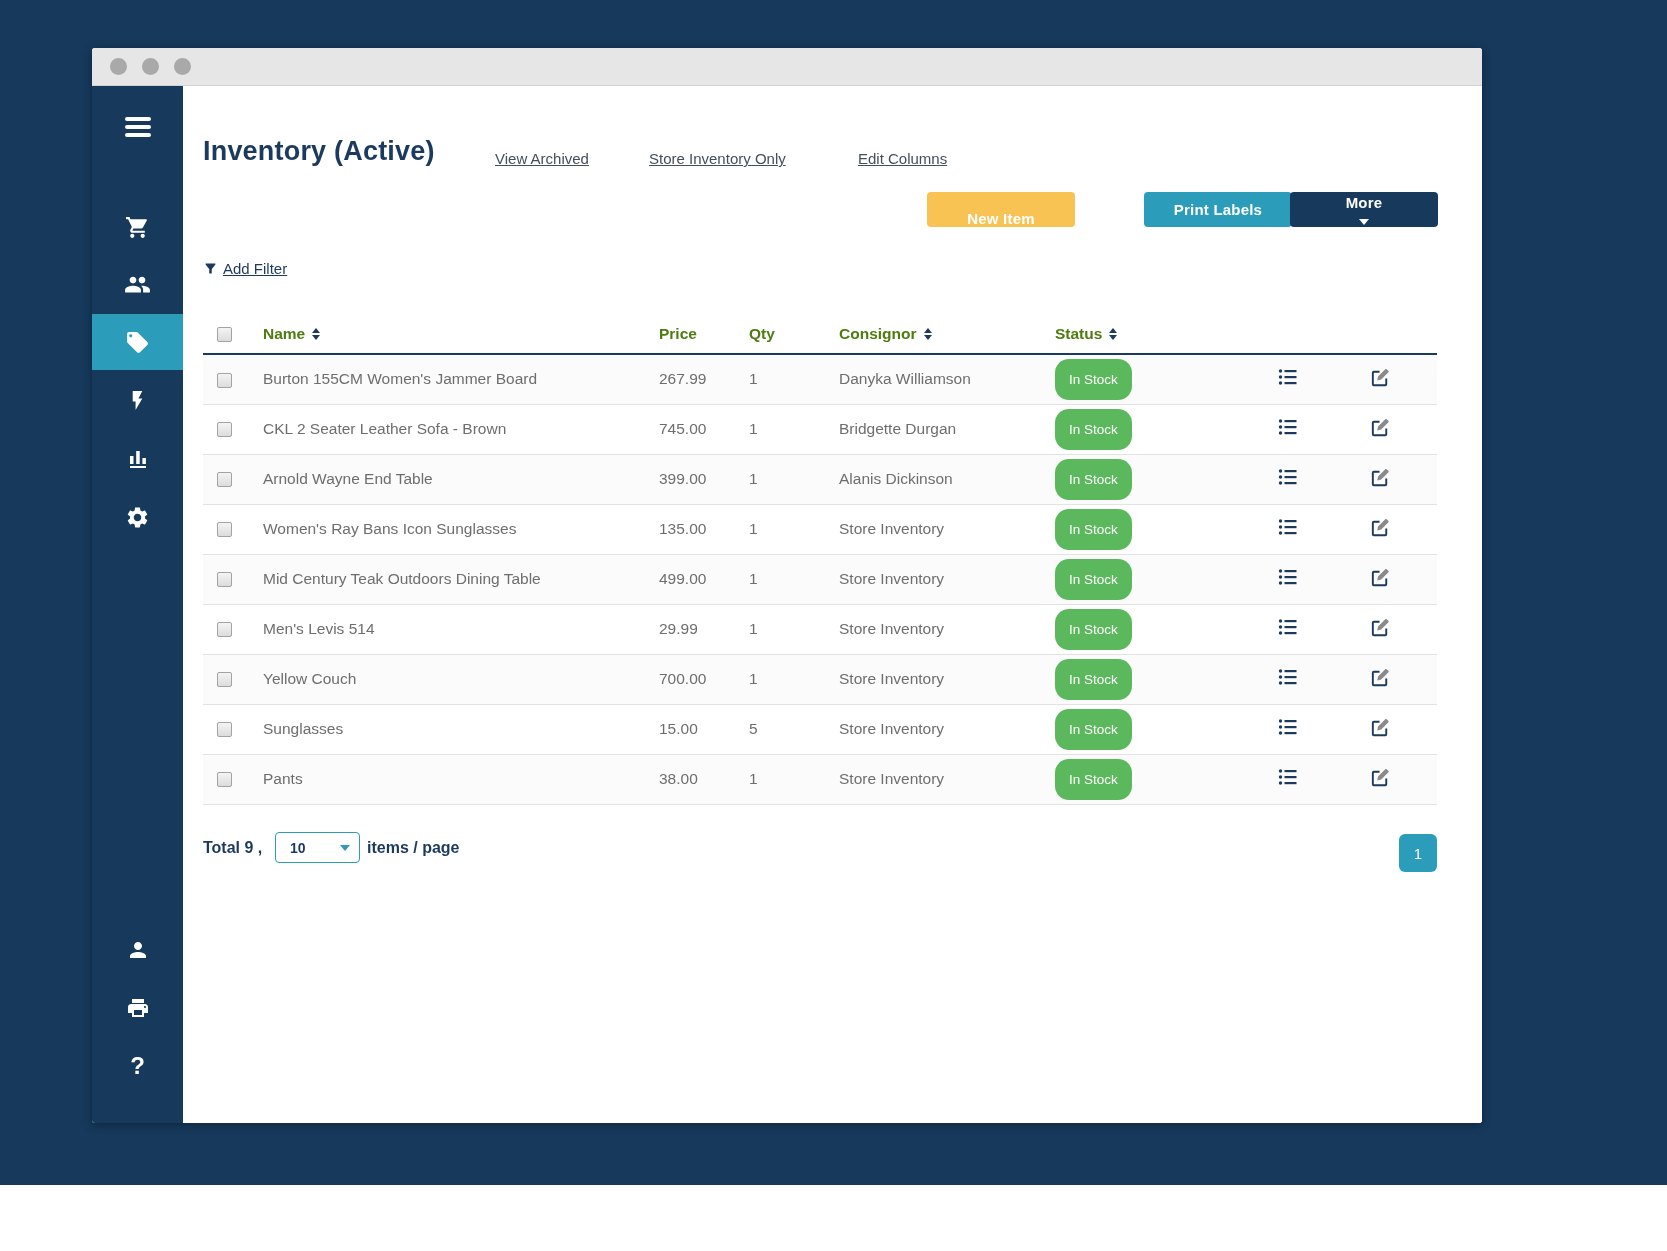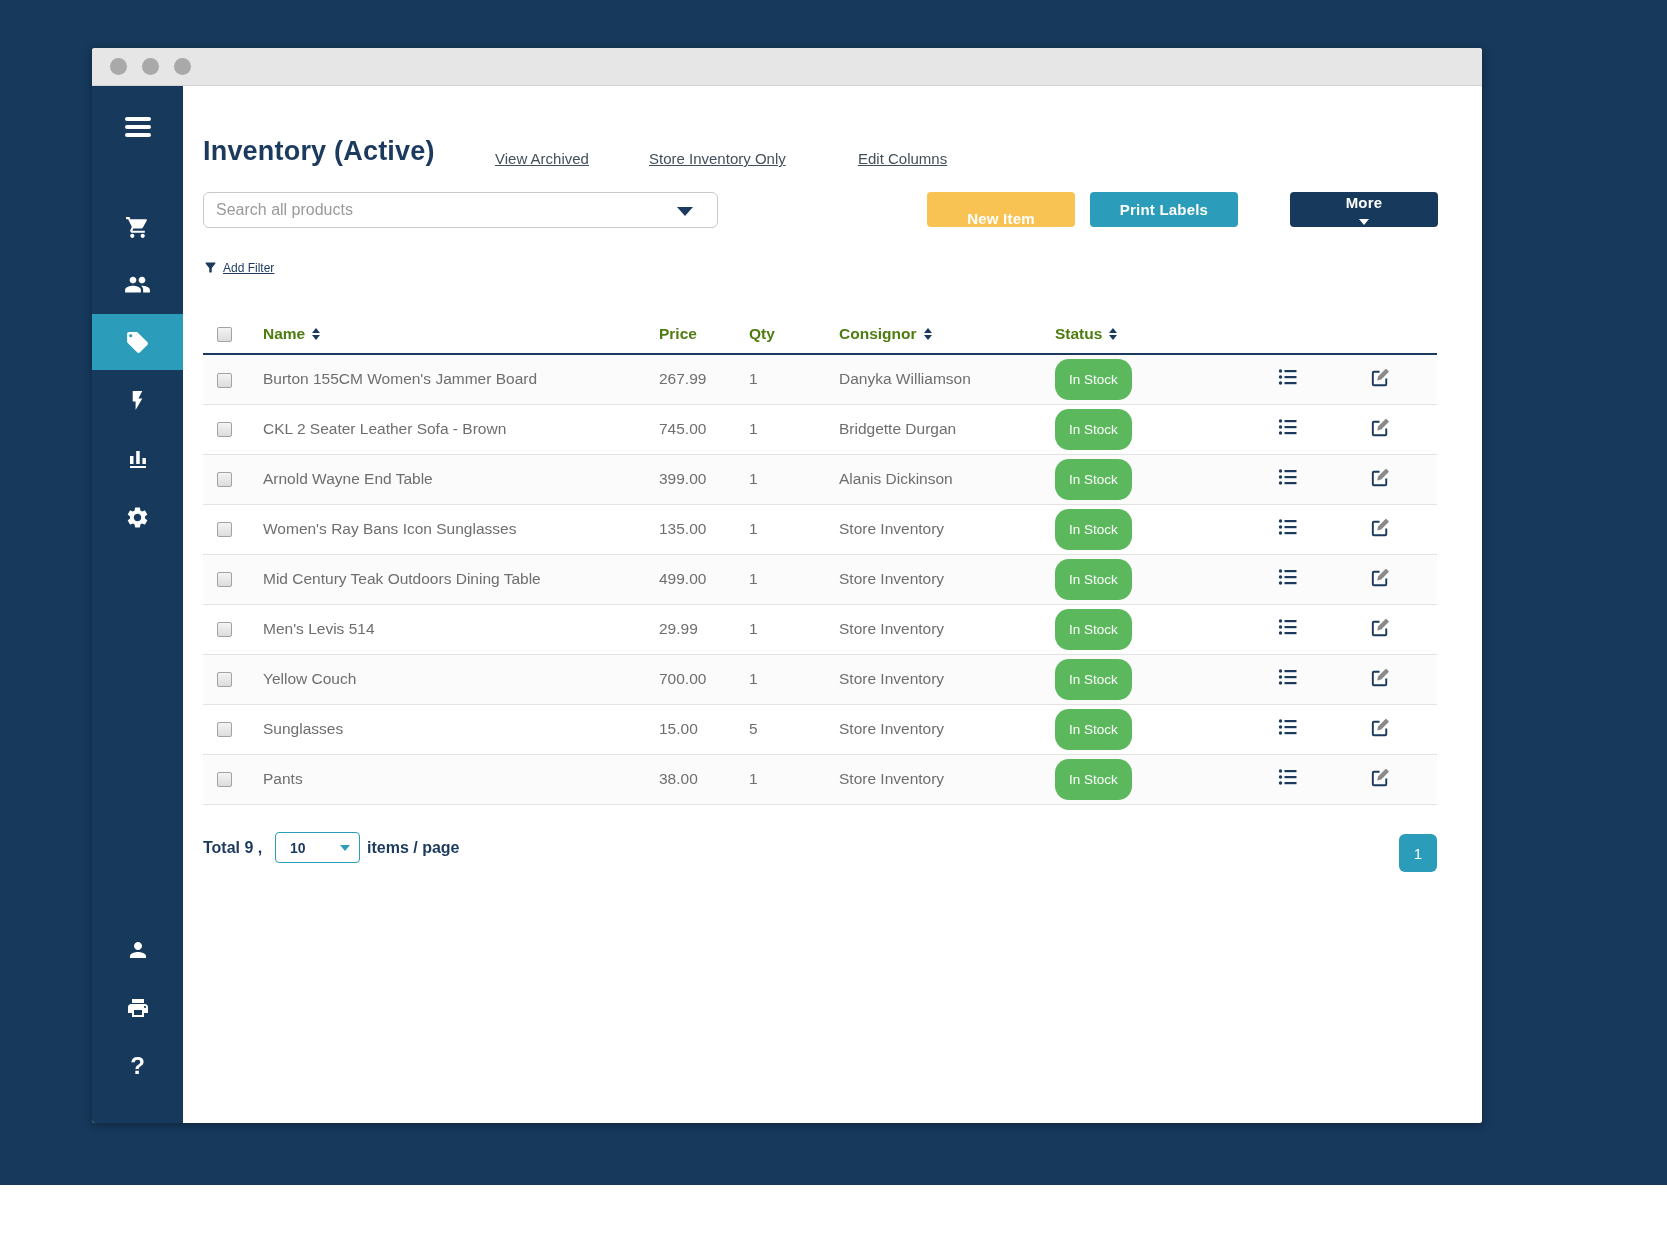--- a/index.html
+++ b/index.html
@@ -38,27 +38,27 @@
   .search-wrap input { width: 100%; height: 100%; border: 0; outline: none; background: transparent;
                        padding: 0 40px 0 12px; font-size: 16px; color: #333; font-family: "Liberation Sans", sans-serif; }
   .search-wrap input::placeholder { color: #9a9a9a; }
   .search-caret { position: absolute; right: 24px; top: 14px; width: 0; height: 0; cursor: pointer;
                   border-left: 8px solid transparent; border-right: 8px solid transparent; border-top: 9px solid #1b3a5e; }
 
   .tbtn { position: absolute; top: 90px; width: 148px; height: 35px; border: 0; border-radius: 4px;
           color: #fff; font-size: 15px; font-weight: bold; cursor: pointer; letter-spacing: .2px;
           display: flex; align-items: center; justify-content: center; gap: 8px; font-family: "Liberation Sans", sans-serif; }
   .btn-new    { left: 744px;  background: #f8c353; align-items: flex-end; }
-  .btn-print  { left: 907px;  background: #2b9cb9; }
+  .btn-print  { left: 961px;  background: #2b9cb9; }
   .btn-more   { left: 1107px; background: #16395c; flex-direction: column; }
   .caret-down-sm { display: inline-block; width: 0; height: 0;
                    border-left: 5px solid transparent; border-right: 5px solid transparent; border-top: 6px solid #fff; }
 
   .add-filter { position: absolute; left: 20px; top: 158px; display: flex; align-items: center; gap: 5px;
-                color: #1b3a5e; font-size: 12px; cursor: pointer; }
+                color: #1b3a5e; font-size: 15px; cursor: pointer; }
   .add-filter .lbl { text-decoration: underline; font-weight: 500; }
 
   
   table.inv { position: absolute; left: 20px; top: 212px; width: 1234px; border-collapse: collapse; table-layout: fixed; }
   .inv thead th { height: 40px; text-align: left; vertical-align: middle; font-size: 15.5px; font-weight: bold;
                   color: #4d7c0f; border-bottom: 2px solid #1b3a5e; }
   .inv tbody td { height: 50px; vertical-align: middle; font-size: 15.5px; color: #6e6e6e;
                   border-bottom: 1px solid #e3e3e3; }
   .inv tbody tr:nth-child(odd) { background: #fbfbfb; }
   .c-cb { padding-left: 14px; }
@@ -176,24 +176,20 @@
         </div>
       </nav>
 
       <main class="main">
 
         <h1 class="page-title">Inventory (Active)</h1>
         <a class="hlink l0">View Archived</a>
         <a class="hlink l1">Store Inventory Only</a>
         <a class="hlink l2">Edit Columns</a>
 
-        <div class="search-wrap">
-          <input type="text" placeholder="Search all products" style="">
-          <span class="search-caret"></span>
-        </div>
 
         <button class="tbtn btn-new">
           <span>New Item</span>
         </button>
         <button class="tbtn btn-print">
           <span>Print Labels</span>
         </button>
         <button class="tbtn btn-more">
           <span>More</span>
           <span class="caret-down-sm"></span>

